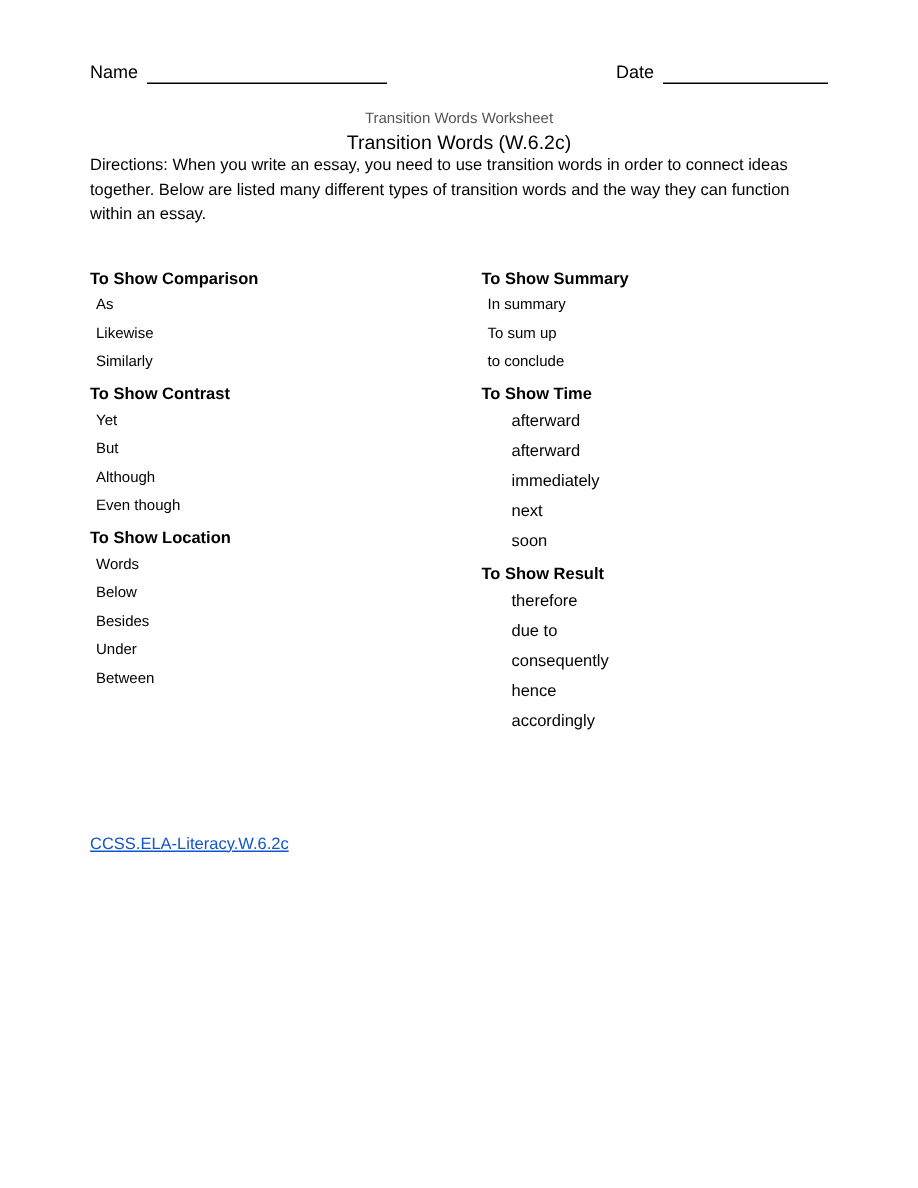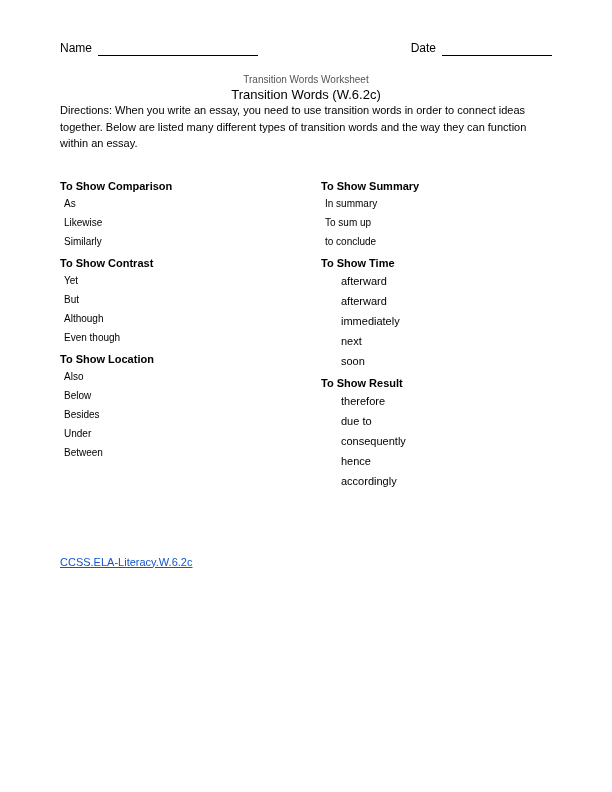--- a/index.html
+++ b/index.html
@@ -117,21 +117,21 @@
     <div class="word-item">Likewise</div>
     <div class="word-item">Similarly</div>
 
     <div class="section-header">To Show Contrast</div>
     <div class="word-item">Yet</div>
     <div class="word-item">But</div>
     <div class="word-item">Although</div>
     <div class="word-item">Even though</div>
 
     <div class="section-header">To Show Location</div>
-    <div class="word-item">Also</div>
+    <div class="word-item">Words</div>
     <div class="word-item">Below</div>
     <div class="word-item">Besides</div>
     <div class="word-item">Under</div>
     <div class="word-item">Between</div>
   </div>
 
   <div class="col col-right">
 
     <div class="section-header">To Show Summary</div>
     <div class="word-item">In summary</div>

